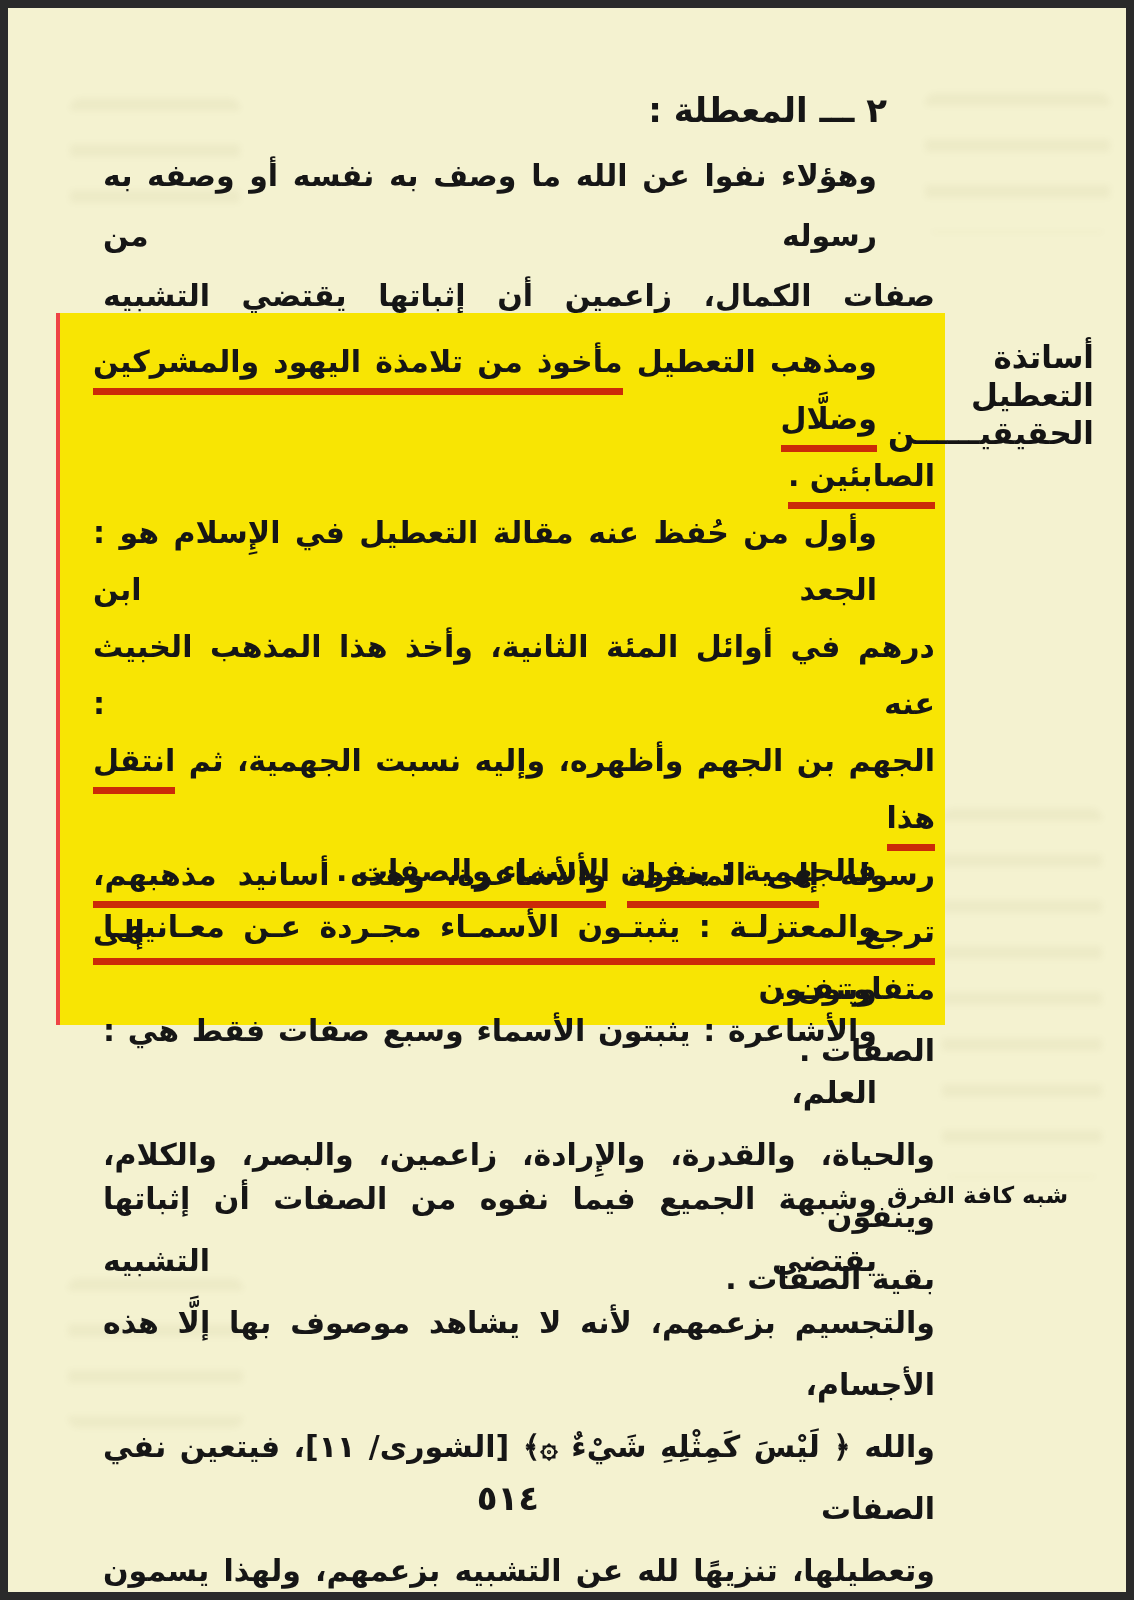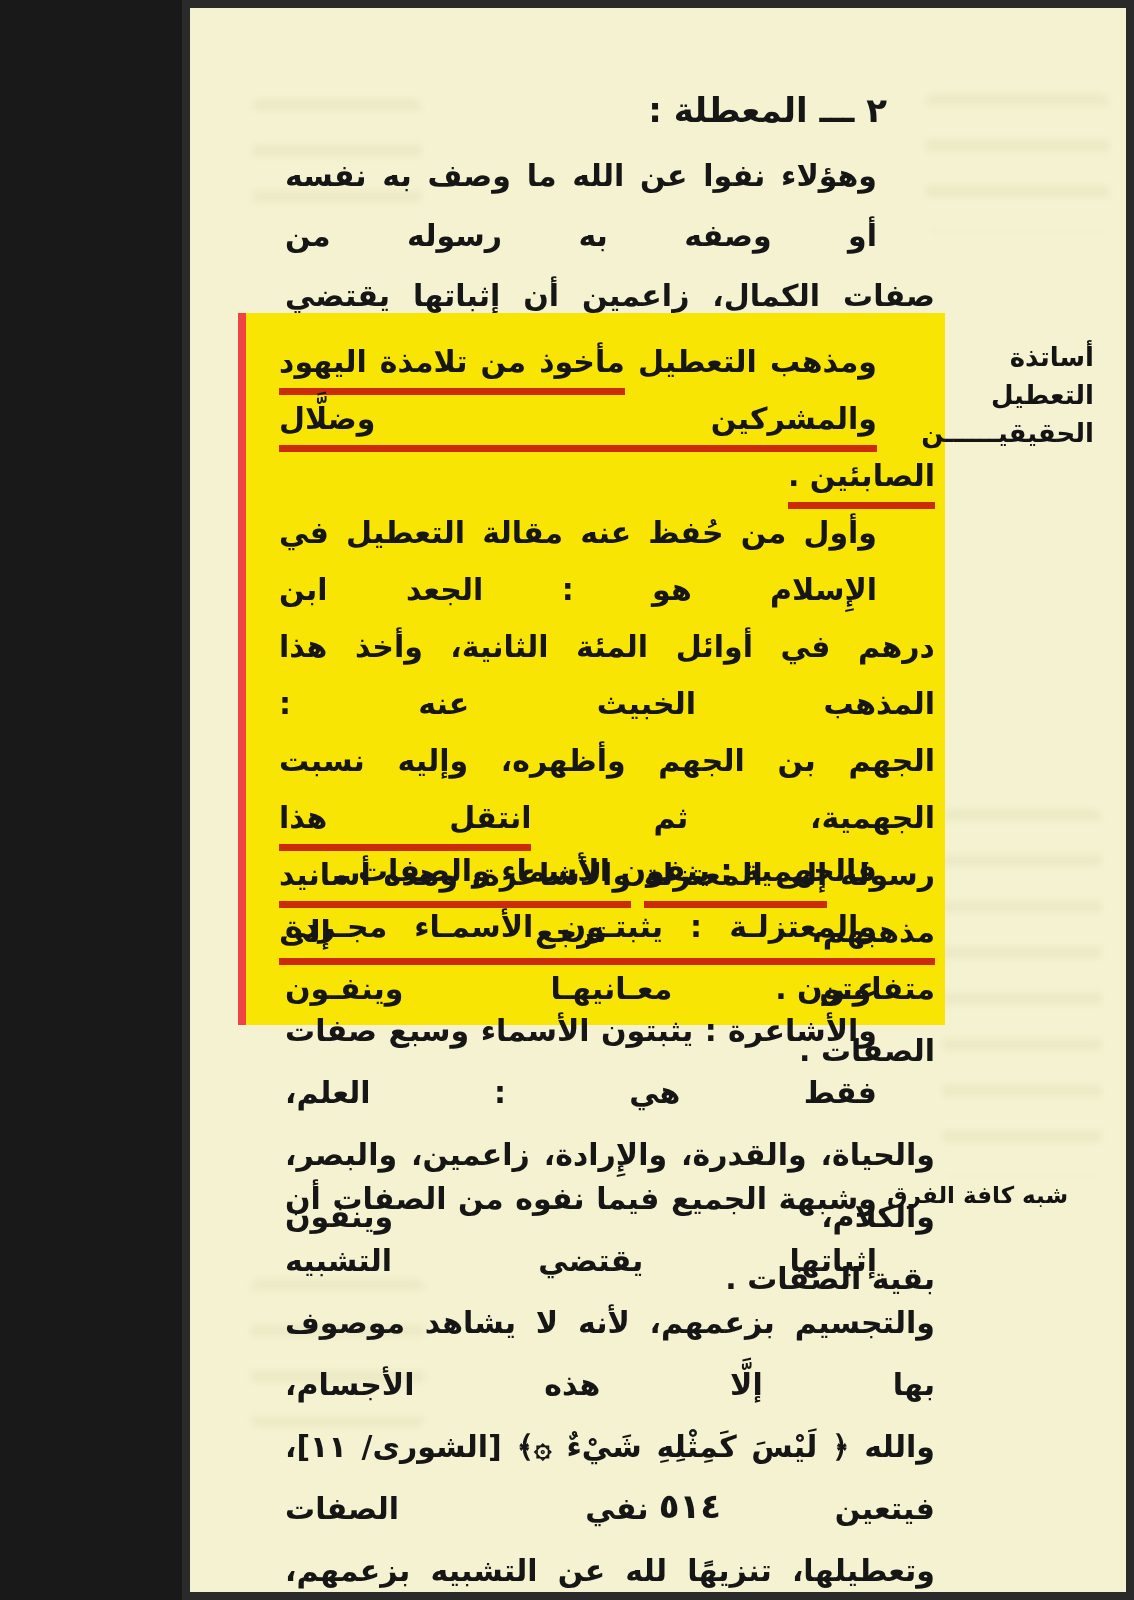--- a/index.html
+++ b/index.html
@@ -1,17 +1,17 @@
 <!DOCTYPE html>
 <html lang="ar" dir="rtl"><head>
 <meta charset="utf-8">
 <style>
   html,body{margin:0;padding:0;background:#191919;}
   .frame{
-    position:relative;width:952px;height:1600px;background:#2a2a2a;
+    position:relative;width:1134px;height:1600px;background:#2a2a2a;
     font-family:"DejaVu Sans",sans-serif;
   }
   .page{
     position:absolute;top:8px;left:8px;right:8px;bottom:8px;
     background:#f4f2d0;direction:rtl;color:#161616;overflow:hidden;
   }
   
   .ghost{
     position:absolute;opacity:.09;filter:blur(3px);border-radius:10px;
     background:repeating-linear-gradient(180deg, rgba(110,100,35,.55) 0 13px, transparent 13px 46px);
@@ -21,34 +21,34 @@
     position:absolute;top:82px;right:191px;left:87px;
     font-size:34px;font-weight:bold;padding-right:48px;
   }
   .col{position:absolute;right:191px;left:87px;font-size:30px;font-weight:600;margin-left:8px;}
   .ln{line-height:60px;text-align:justify;text-align-last:justify;}
   .lnr{text-align-last:right;}
   .ind{padding-right:58px;}
   .para-d .ln,.para-e .ln,.para-f .ln,.para-g .ln{line-height:62px;}
   .hl{
     position:absolute;top:305px;left:48px;right:181px;
-    background:#f8e503;border-left:8px solid #ef4444;
+    background:#f8e503;border-left:4px solid #ef4444;
     padding:20px 10px 8px 33px;font-size:30px;font-weight:600;
   }
   .hl .ln{line-height:57px;}
   .rl{border-bottom:7px solid #cb2b08;padding-bottom:9px;}
   .margin-note{
     position:absolute;font-weight:bold;color:#141414;
   }
-  .note-teachers{top:330px;right:32px;width:158px;font-size:26px;line-height:38px;}
+  .note-teachers{top:330px;right:32px;width:158px;font-size:31px;line-height:38px;}
   .note-teachers .mn-line{text-align:justify;text-align-last:justify;}
   .note-sects{top:1172px;right:58px;font-size:23px;line-height:30px;text-align:left;}
   .page-number{
     position:absolute;top:1470px;left:380px;width:240px;
-    text-align:center;font-size:34px;font-weight:bold;margin-top:8px;
+    text-align:center;font-size:34px;font-weight:bold;
   }
 </style>
 </head>
 <body>
 
 <div class="frame">
   <div class="page">
 
     <div class="ghost" style="top:90px;left:62px;width:170px;height:115px;"></div>
     <div class="ghost" style="top:85px;right:16px;width:185px;height:140px;"></div>

